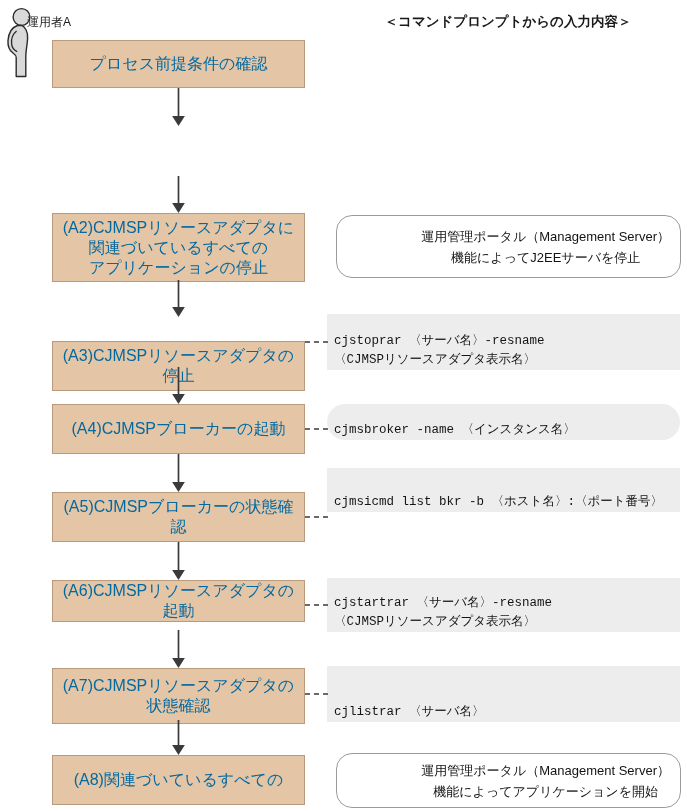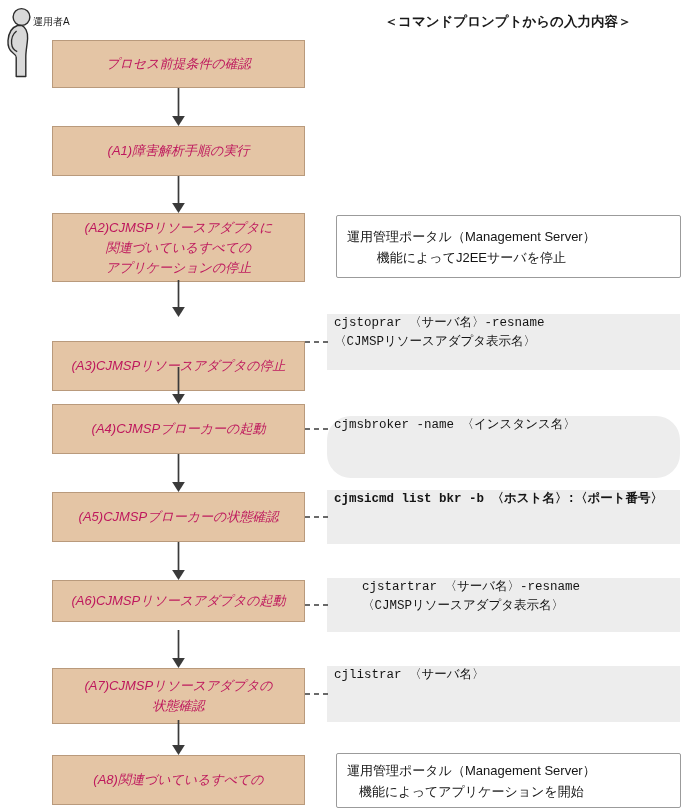--- a/index.html
+++ b/index.html
@@ -15,23 +15,23 @@
     position: relative;
     width: 687px;
     height: 811px;
     background: #ffffff;
     overflow: hidden;
   }
 
   
   .actor-label {
     position: absolute;
-    left: 33px;
+    left: 27px;
     top: 13px;
-    font-size: 10px;
+    font-size: 12px;
     line-height: 18px;
     white-space: nowrap;
     letter-spacing: 0px;
   }
   .col-header {
     position: absolute;
     left: 338px;
     top: 13px;
     width: 340px;
     text-align: center;
@@ -57,61 +57,60 @@
     width: 253px;
     background: #e4c5a5;
     border: 1px solid #b99a7c;
     box-sizing: border-box;
     display: flex;
     align-items: center;
     justify-content: center;
     text-align: center;
   }
   .pbox .ptext {
-    font-size: 13px;
+    font-size: 16px;
     line-height: 20px;
-    color: #be185d;
+    color: #0369a1;
     padding: 0 6px;
     white-space: pre-line;
-    font-style: italic;
   }
 
   
   .cmdbox {
     position: absolute;
     left: 327px;
     width: 353px;
     background: #ededed;
     box-sizing: border-box;
     display: flex;
-    align-items: flex-start;
+    align-items: flex-end;
     justify-content: flex-start;
   }
   .cmdbox .ctext {
     font-family: "Liberation Mono", "DejaVu Sans Mono", monospace;
     font-size: 12.5px;
     line-height: 19px;
     color: #141414;
     padding-left: 7px;
     white-space: pre-line;
     text-align: left;
   }
 
   
   .notebox {
     position: absolute;
     left: 336px;
     width: 345px;
     background: #ffffff;
     border: 1px solid #9b9b9b;
-    border-radius: 2px;
+    border-radius: 16px;
     box-sizing: border-box;
     display: flex;
     align-items: center;
-    justify-content: flex-start;
+    justify-content: flex-end;
     text-align: center;
   }
   .notebox .ntext {
     font-size: 13px;
     line-height: 21px;
     color: #141414;
     padding: 0 10px;
     white-space: pre-line;
   }
 
@@ -148,23 +147,20 @@
     </g>
   </svg>
 
   <span class="actor-label">運用者A</span>
   <span class="col-header">＜コマンドプロンプトからの入力内容＞</span>
 
   <div class="pbox" style="top:40px;height:48px;">
     <span class="ptext">プロセス前提条件の確認</span>
   </div>
 
-  <div class="pbox" style="top:126px;height:50px;">
-    <span class="ptext">(A1)障害解析手順の実行</span>
-  </div>
 
   <div class="pbox" style="top:213px;height:69px;">
     <span class="ptext">(A2)CJMSPリソースアダプタに
 関連づいているすべての
 アプリケーションの停止</span>
   </div>
 
   <div class="pbox" style="top:317px;height:50px;margin-top:24px;">
     <span class="ptext">(A3)CJMSPリソースアダプタの停止</span>
   </div>
@@ -193,29 +189,29 @@
   <div class="notebox" style="top:215px;height:63px;">
     <span class="ntext">運用管理ポータル（Management Server）
 機能によってJ2EEサーバを停止</span>
   </div>
 
   <div class="cmdbox" style="top:314px;height:56px;">
     <span class="ctext">cjstoprar 〈サーバ名〉-resname
 〈CJMSPリソースアダプタ表示名〉</span>
   </div>
 
-  <div class="cmdbox" style="top:416px;height:62px;border-radius:24px;">
+  <div class="cmdbox" style="top:404px;height:36px;border-radius:24px;">
     <span class="ctext">cjmsbroker -name 〈インスタンス名〉</span>
   </div>
 
-  <div class="cmdbox" style="top:490px;height:54px;font-weight:bold;">
+  <div class="cmdbox" style="top:468px;height:44px;">
     <span class="ctext">cjmsicmd list bkr -b 〈ホスト名〉:〈ポート番号〉</span>
   </div>
 
-  <div class="cmdbox" style="top:578px;height:54px;padding-left:28px;">
+  <div class="cmdbox" style="top:578px;height:54px;">
     <span class="ctext">cjstartrar 〈サーバ名〉-resname
 〈CJMSPリソースアダプタ表示名〉</span>
   </div>
 
   <div class="cmdbox" style="top:666px;height:56px;">
     <span class="ctext">cjlistrar 〈サーバ名〉</span>
   </div>
 
   <div class="notebox" style="top:753px;height:55px;">
     <span class="ntext">運用管理ポータル（Management Server）

